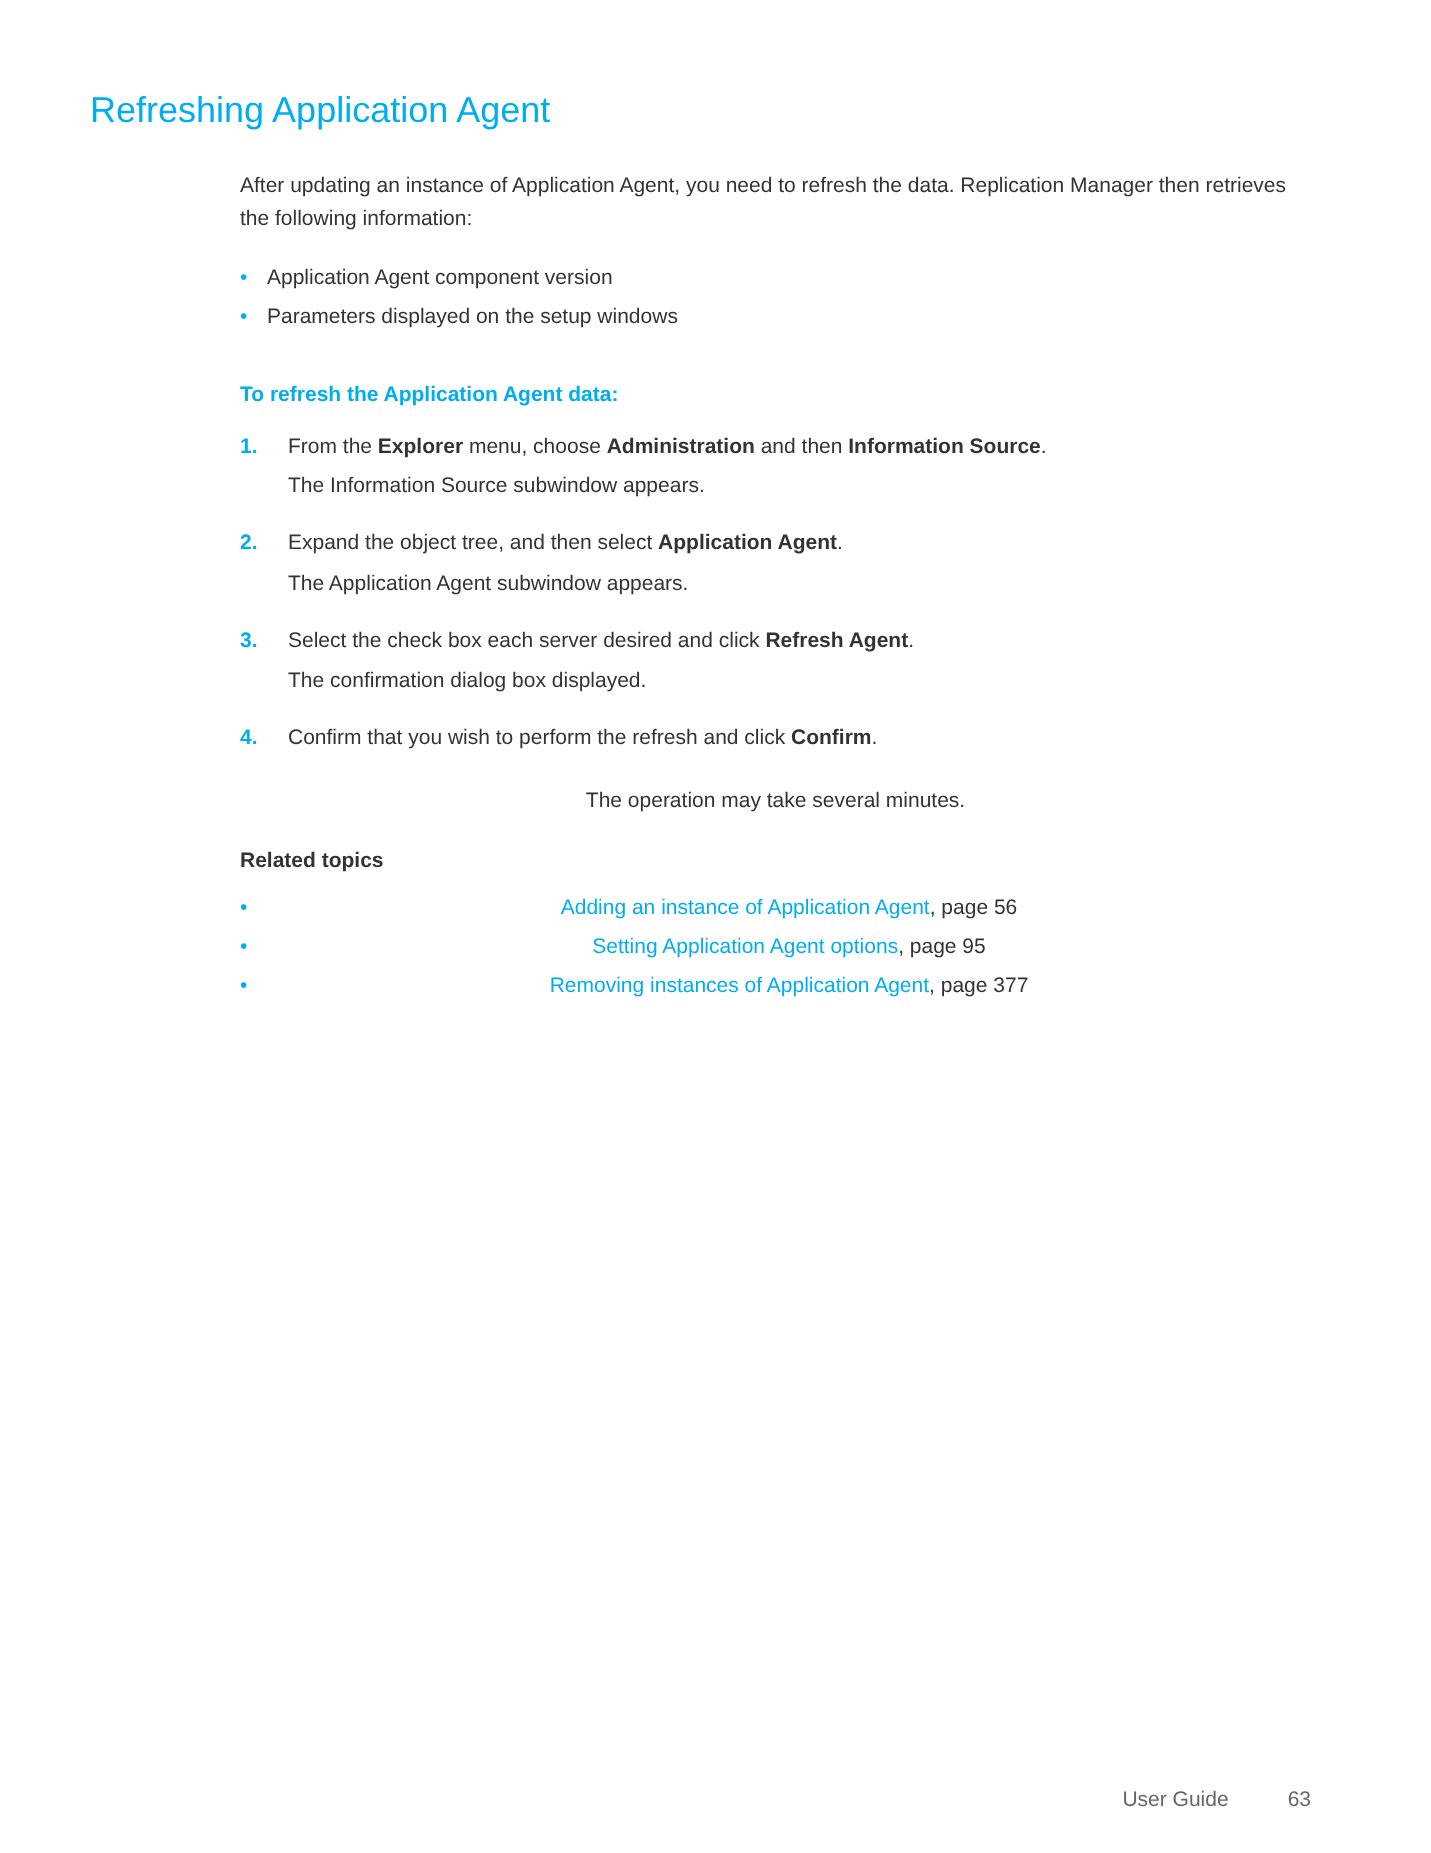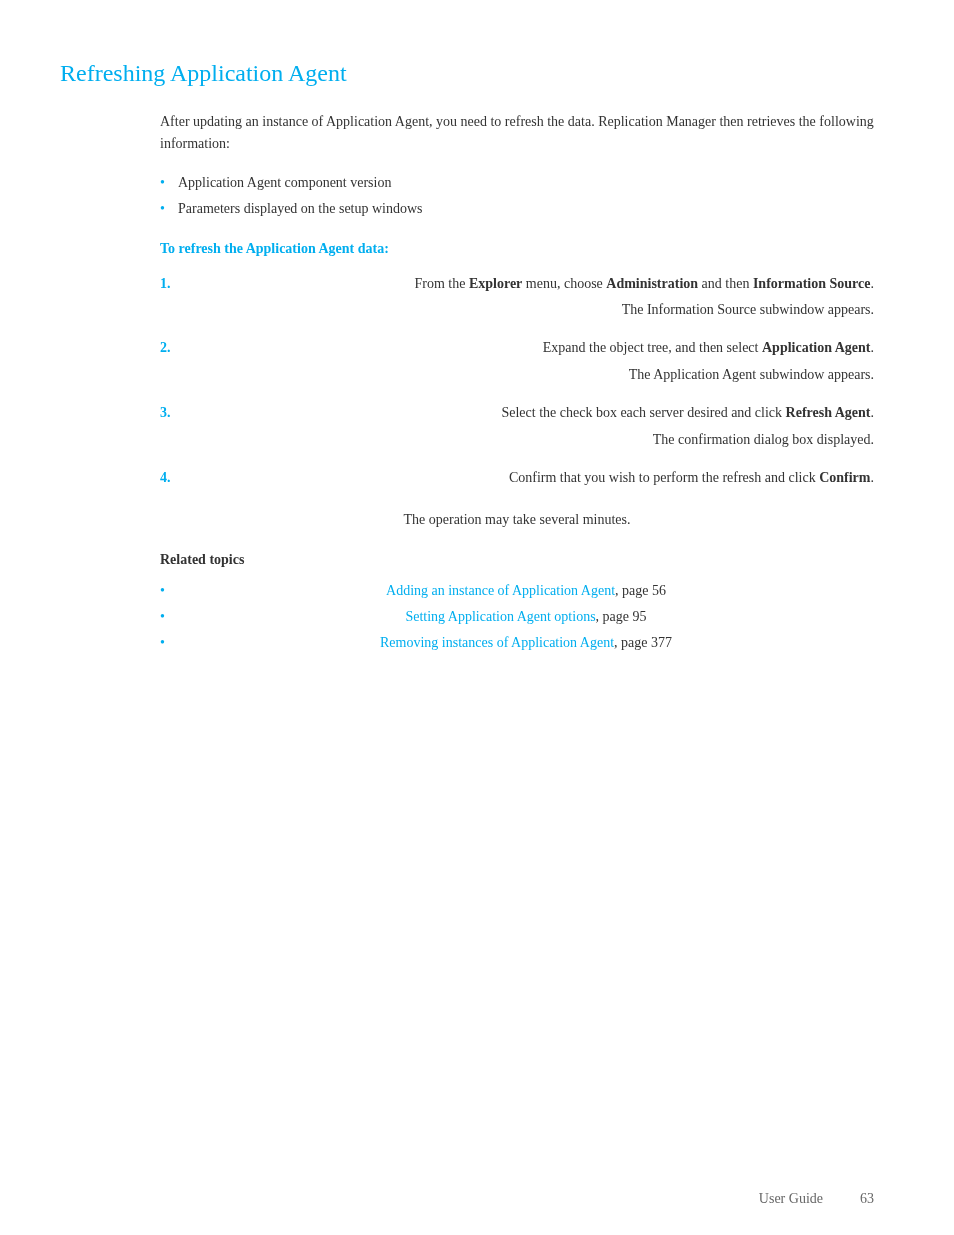--- a/index.html
+++ b/index.html
@@ -1,19 +1,18 @@
 <!DOCTYPE html>
 <html><head>
   <meta charset="utf-8">
   <style>
     * {
       margin: 0;
       padding: 0;
       box-sizing: border-box;
-      font-family: Liberation Serif, serif;
     }
 
     body {
       background: #ffffff;
       font-family: Arial, Helvetica, sans-serif;
       font-size: 14px;
       color: #333333;
       width: 954px;
       min-height: 1235px;
       position: relative;
@@ -37,21 +36,21 @@
 
     .intro-text {
       font-size: 14px;
       color: #333;
       line-height: 1.6;
       margin-bottom: 16px;
     }
 
     .bullet-list {
       list-style: none;
-      margin-bottom: 20px;
+      margin-bottom: 32px;
       margin-left: 0;
     }
 
     .bullet-list li {
       position: relative;
       padding-left: 18px;
       margin-bottom: 4px;
       font-size: 14px;
       color: #333;
       line-height: 1.6;
@@ -87,21 +86,20 @@
       color: #00AEEF;
       font-weight: bold;
       font-size: 14px;
       min-width: 24px;
       margin-right: 8px;
       line-height: 1.6;
     }
 
     .step-content {
       flex: 1;
-      text-align: right;
     }
 
     .step-text {
       font-size: 14px;
       color: #333;
       line-height: 1.6;
     }
 
     .step-text strong {
       font-weight: bold;

